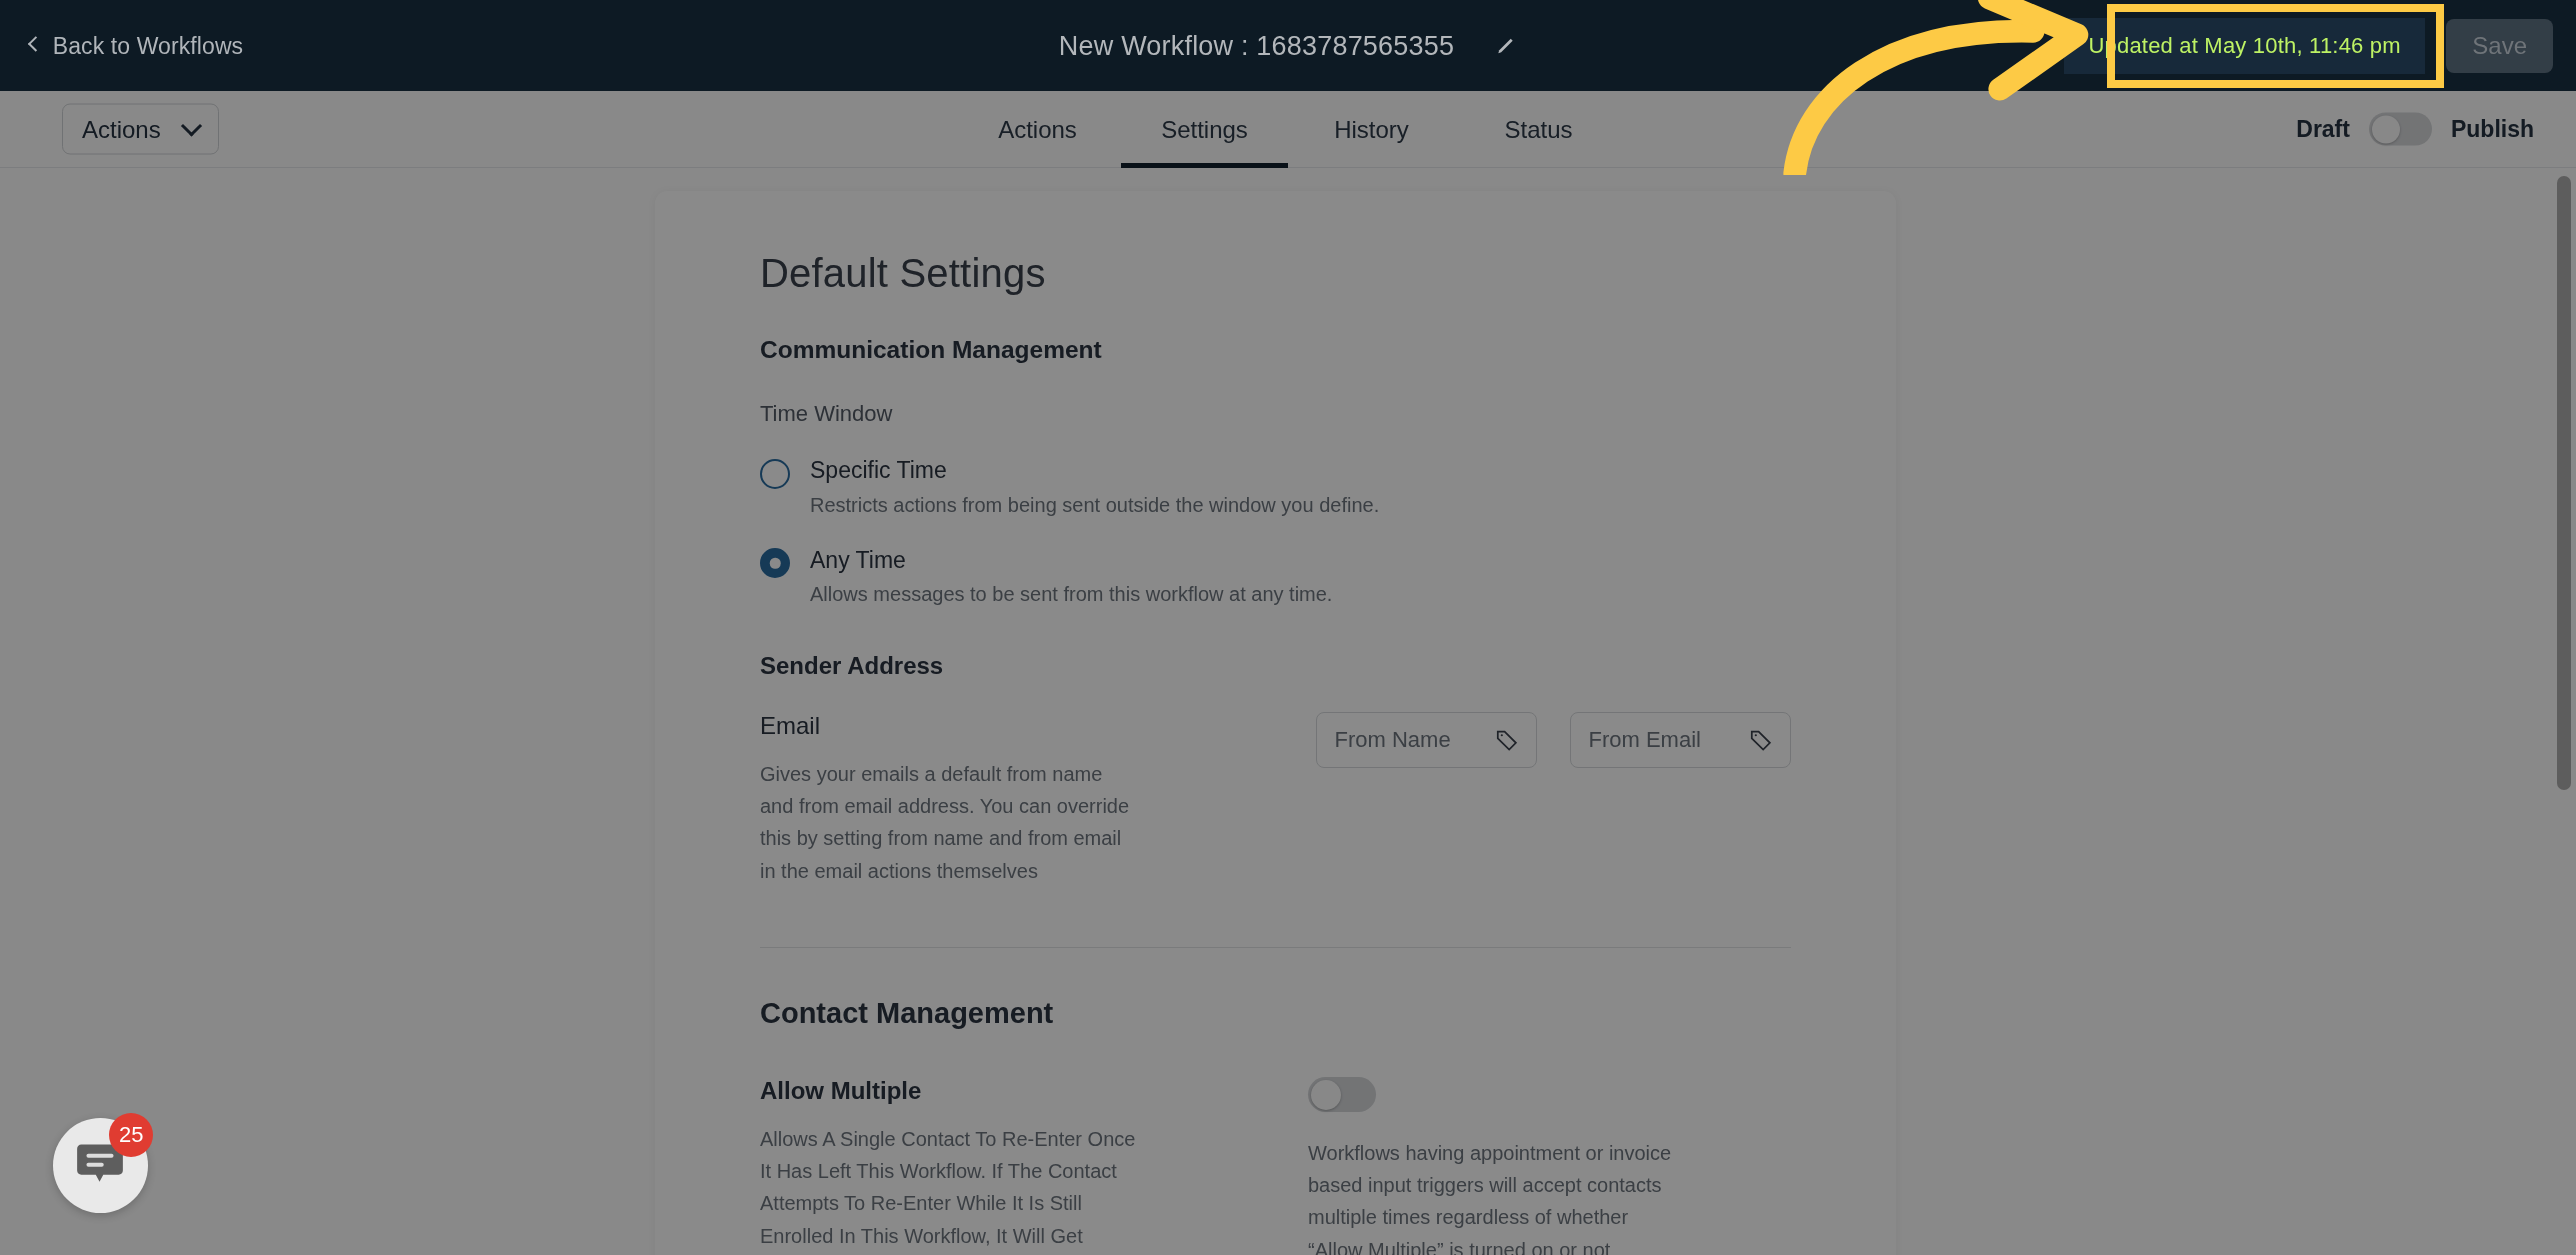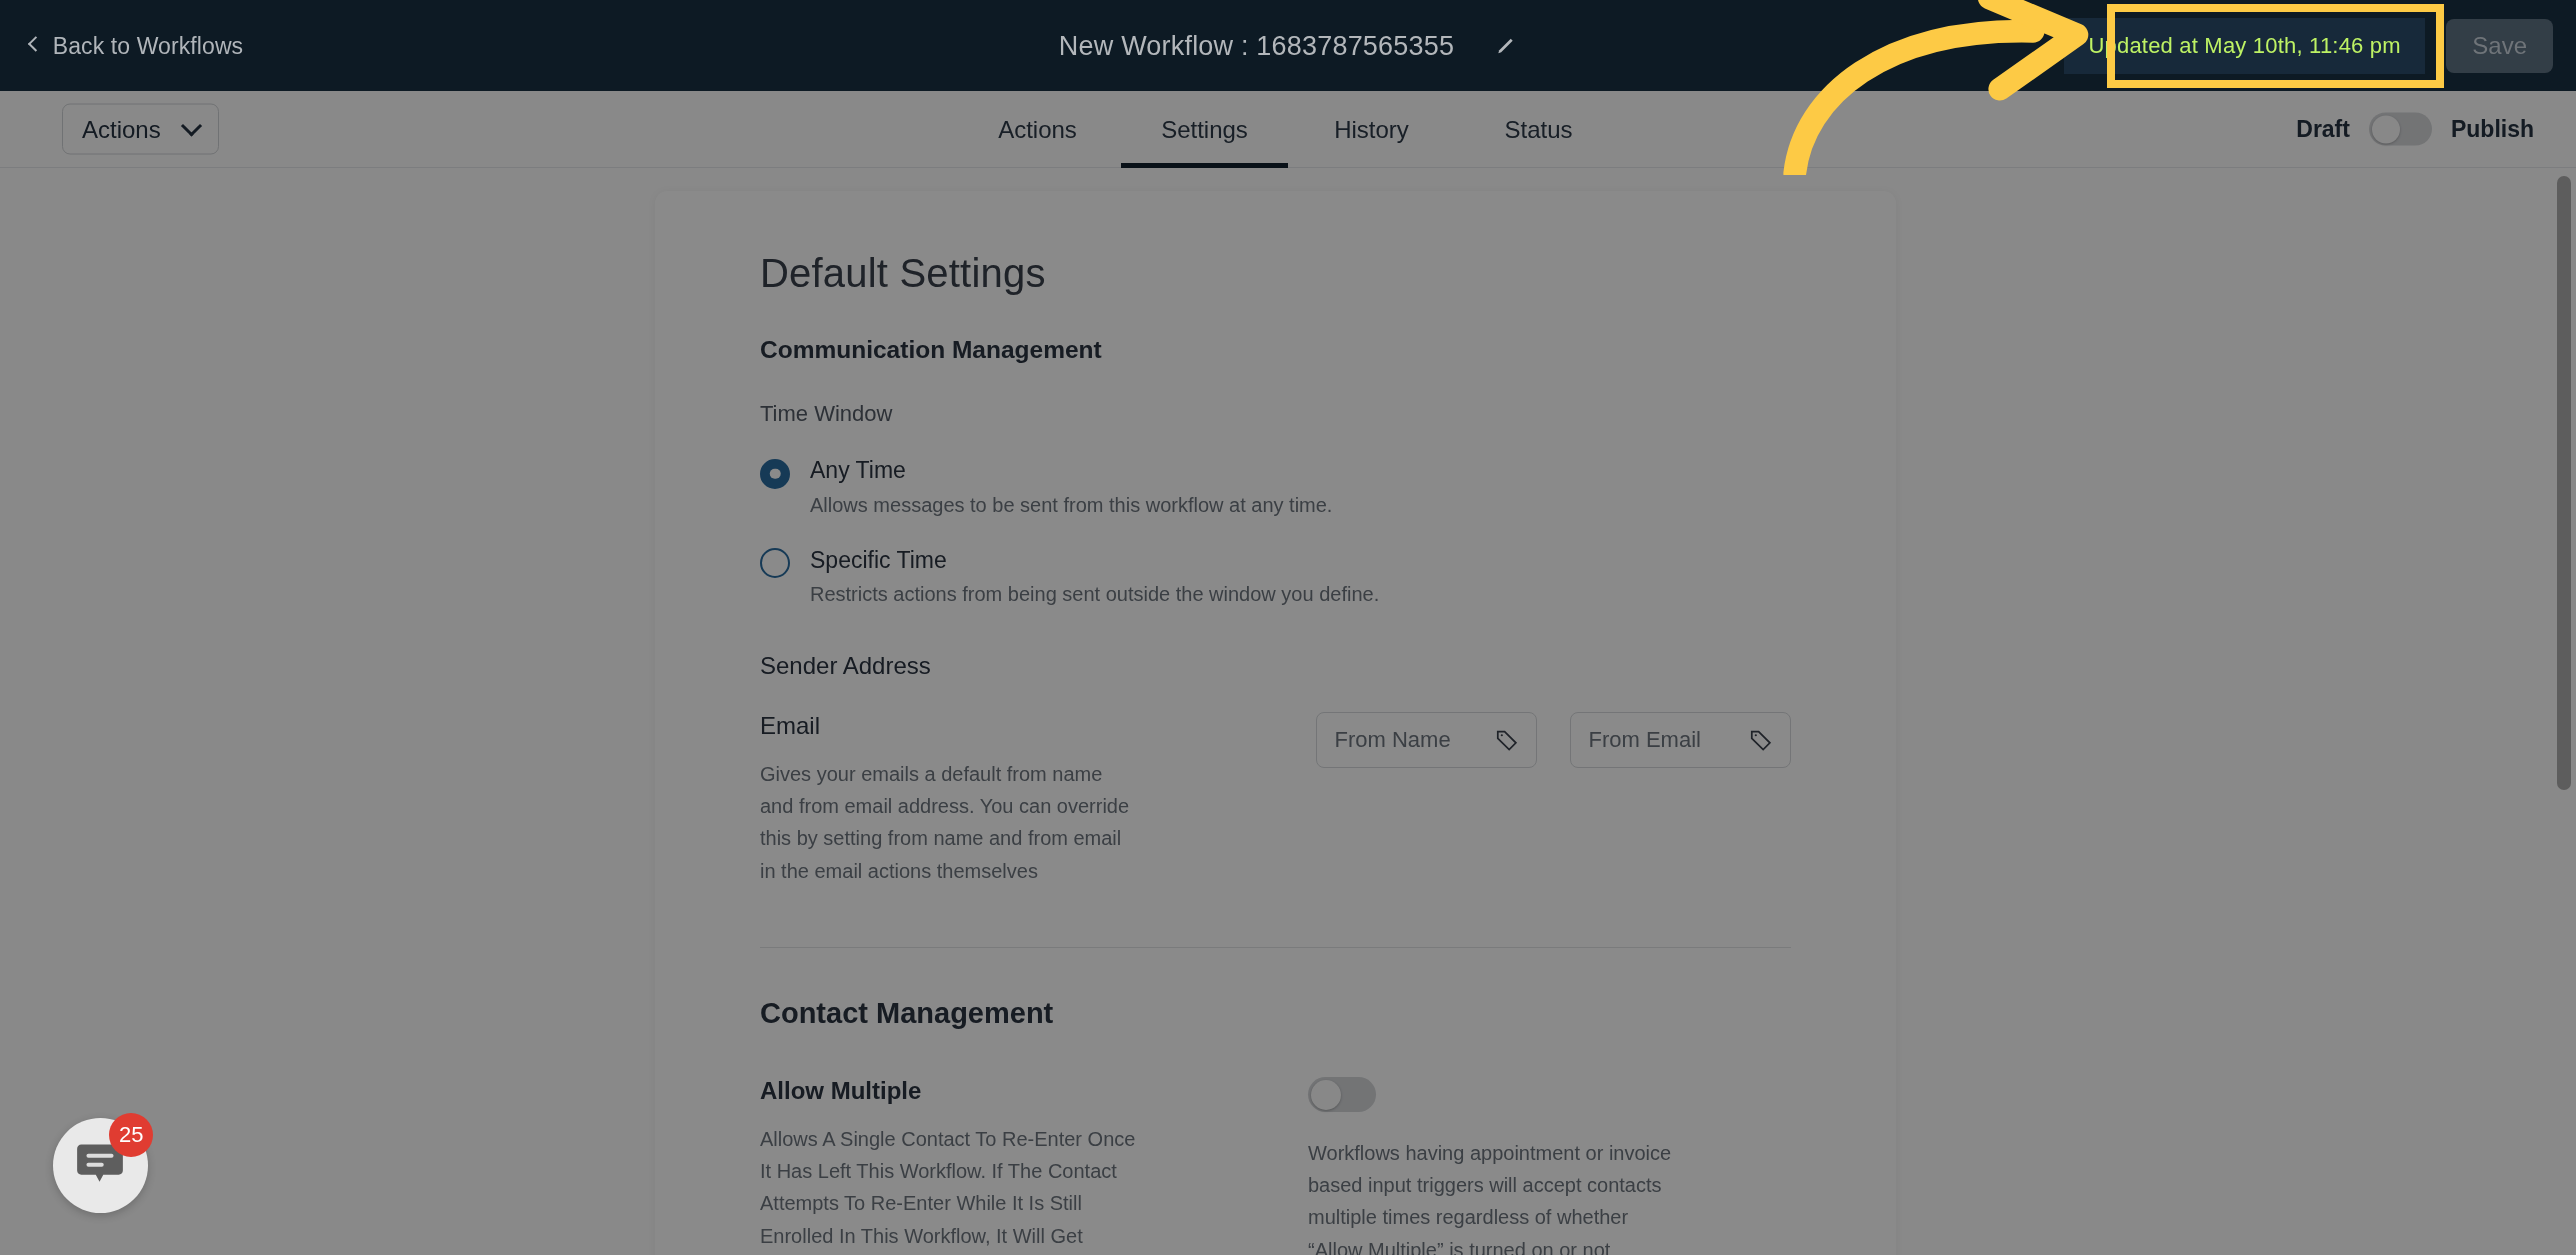--- a/index.html
+++ b/index.html
@@ -169,21 +169,21 @@
   .radio.checked { background: #2a6ca0; border-color: #2a6ca0; }
   .radio.checked::after {
     content: ""; position: absolute; left: 50%; top: 50%;
     transform: translate(-50%,-50%);
     width: 10.5px; height: 10.5px; border-radius: 50%; background: #ffffff;
   }
   .radio-text .rt-label { font-size: 23px; color: #2b3441; margin-bottom: 9.6px; }
   .radio-text .rt-desc { font-size: 20px; color: #6d757e; }
 
   .sender-head {
-    font-size: 24px; color: #2b3441; font-weight: normal;
+    font-size: 24px; color: #2b3441; font-weight: bold;
     margin-top: 46px; margin-bottom: 0;
   }
   .grid-row { display: flex; gap: 8px; margin-top: 32px; align-items: flex-start; }
   .grid-left { width: 377px; flex: none; }
   .grid-left .gl-label { font-size: 24px; color: #2b3441; margin-bottom: 17.5px; }
   .grid-left .gl-desc  { font-size: 20px; color: #6d757e; line-height: 1.62; }
   .grid-right { flex: 1; display: flex; gap: 33px; padding-left: 171px; }
 
   .field {
     position: relative; flex: 1;
@@ -270,32 +270,32 @@
   <div class="page-body">
     <div class="card">
 
       <div class="card-title">Default Settings</div>
 
       <div class="section-head">Communication Management</div>
 
       <div class="sub-label">Time Window</div>
 
       <div class="radio-row">
+        <div class="radio"></div>
+        <div class="radio-text">
+          <div class="rt-label">Specific Time</div>
+          <div class="rt-desc">Restricts actions from being sent outside the window you define.</div>
+        </div>
+      </div>
+
+      <div class="radio-row">
         <div class="radio checked"></div>
         <div class="radio-text">
           <div class="rt-label">Any Time</div>
           <div class="rt-desc">Allows messages to be sent from this workflow at any time.</div>
-        </div>
-      </div>
-
-      <div class="radio-row">
-        <div class="radio"></div>
-        <div class="radio-text">
-          <div class="rt-label">Specific Time</div>
-          <div class="rt-desc">Restricts actions from being sent outside the window you define.</div>
         </div>
       </div>
 
       <div class="sender-head">Sender Address</div>
 
       <div class="grid-row">
         <div class="grid-left">
           <div class="gl-label">Email</div>
           <div class="gl-desc">Gives your emails a default from name and from email address. You can override this by setting from name and from email in the email actions themselves</div>
         </div>

